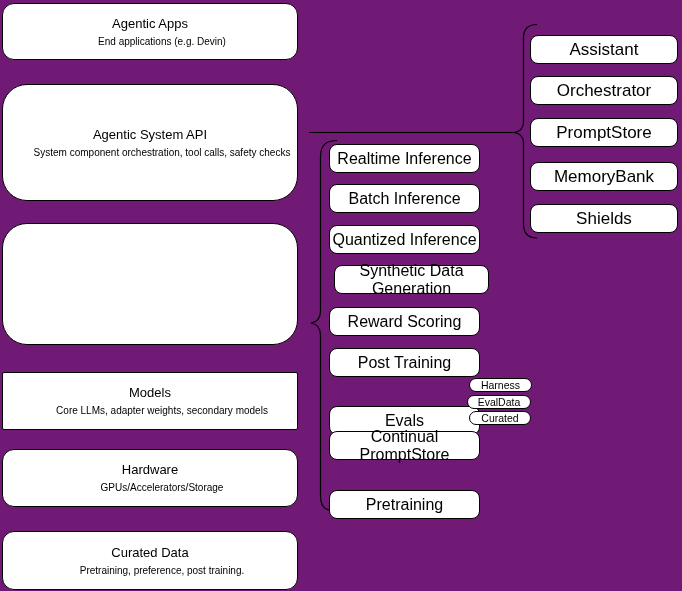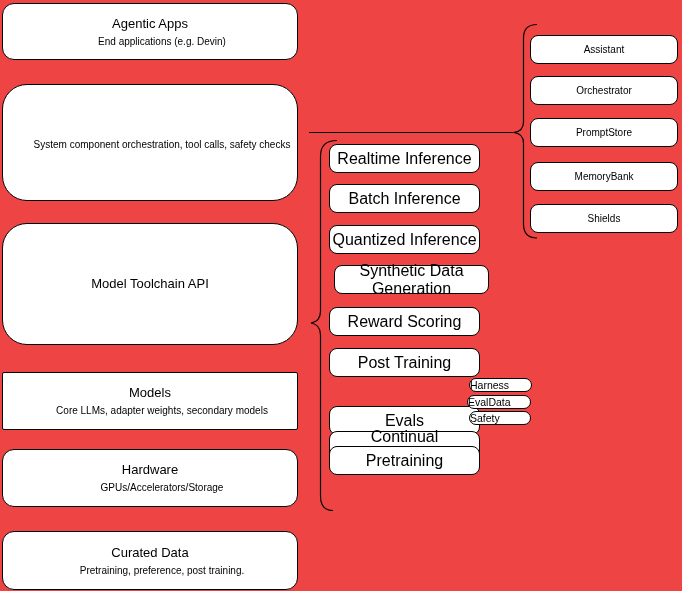--- a/index.html
+++ b/index.html
@@ -1,67 +1,67 @@
 <!DOCTYPE html>
 <html><head>
 <meta charset="utf-8">
 <style>
   html,body{margin:0;padding:0;background:#ffffff;}
   .canvas{
     position:relative;
     width:682px;height:591px;
-    background:#ef4444;
+    background:#701a75;
     font-family:"Liberation Sans","DejaVu Sans",sans-serif;
     color:#000;
     overflow:hidden;
   }
   .overlay{position:absolute;left:0;top:0;width:682px;height:591px;}
   .node{
     position:absolute;
     box-sizing:border-box;
     background:#ffffff;
     border:1px solid #000;
     display:flex;flex-direction:column;
     align-items:center;justify-content:center;
     text-align:center;
   }
   .lbox{left:2px;width:296px;}
   .ltitle{font-size:13px;line-height:16px;}
   .lsub{font-size:10px;line-height:13px;margin-top:3px;padding-left:24px;}
   .mbox{left:329px;width:151px;height:29px;border-radius:8px;font-size:16px;}
-  .rbox{left:530px;width:148px;height:29px;border-radius:8px;font-size:10px;}
+  .rbox{left:530px;width:148px;height:29px;border-radius:8px;font-size:17px;}
   .pill{
     position:absolute;box-sizing:border-box;height:14px;
     background:#ffffff;border:1px solid #000;border-radius:8px;
-    display:flex;align-items:center;justify-content:flex-start;
+    display:flex;align-items:center;justify-content:center;
     font-size:10.5px;line-height:12px;
   }
 </style>
 </head>
 <body>
 
 <div class="canvas">
 
   <svg class="overlay" width="682" height="591" viewBox="0 0 682 591" fill="none" stroke="#000000" stroke-width="1.2">
     <line x1="309" y1="132.5" x2="513" y2="132.5"></line>
     <path d="M537,24.5 Q523.5,24.5 523.5,38 L523.5,122 Q523.5,131.5 513.5,132.5 Q523.5,133.5 523.5,143 L523.5,224 Q523.5,238 537,238"></path>
     <path d="M337,140.5 Q320.5,140.5 320.5,156 L320.5,311 Q320.5,321.5 311,323 Q320.5,324.5 320.5,335 L320.5,496 Q320.5,510.5 333,510.5"></path>
   </svg>
 
   <div class="node lbox" style="top:3px;height:57px;border-radius:12px">
     <div class="ltitle">Agentic Apps</div>
     <div class="lsub">End applications (e.g. Devin)</div>
   </div>
 
   <div class="node lbox" style="top:84px;height:117px;border-radius:25px">
+    <div class="ltitle">Agentic System API</div>
     <div class="lsub">System component orchestration, tool calls, safety checks</div>
   </div>
 
   <div class="node lbox" style="top:223px;height:122px;border-radius:25px">
-    <div class="ltitle">Model Toolchain API</div>
   </div>
 
   <div class="node lbox" style="top:372px;height:58px;border-radius:2px">
     <div class="ltitle">Models</div>
     <div class="lsub">Core LLMs, adapter weights, secondary models</div>
   </div>
 
   <div class="node lbox" style="top:449px;height:58px;border-radius:12px">
     <div class="ltitle">Hardware</div>
     <div class="lsub">GPUs/Accelerators/Storage</div>
@@ -89,32 +89,32 @@
   </div>
   <div class="node mbox" style="top:348px">
     <span>Post Training</span>
   </div>
   <div class="node mbox" style="top:406px">
     <span>Evals</span>
   </div>
   <div class="node mbox" style="top:431px">
     <span>Continual PromptStore</span>
   </div>
-  <div class="node mbox" style="top:446px">
+  <div class="node mbox" style="top:490px">
     <span>Pretraining</span>
   </div>
 
   <div class="pill" style="left:469px;top:378px;width:63px">
     <span>Harness</span>
   </div>
   <div class="pill" style="left:467px;top:395px;width:64px">
     <span>EvalData</span>
   </div>
   <div class="pill" style="left:469px;top:411px;width:62px">
-    <span>Safety</span>
+    <span>Curated</span>
   </div>
 
   <div class="node rbox" style="top:35px">
     <span>Assistant</span>
   </div>
   <div class="node rbox" style="top:76px">
     <span>Orchestrator</span>
   </div>
   <div class="node rbox" style="top:118px">
     <span>PromptStore</span>

